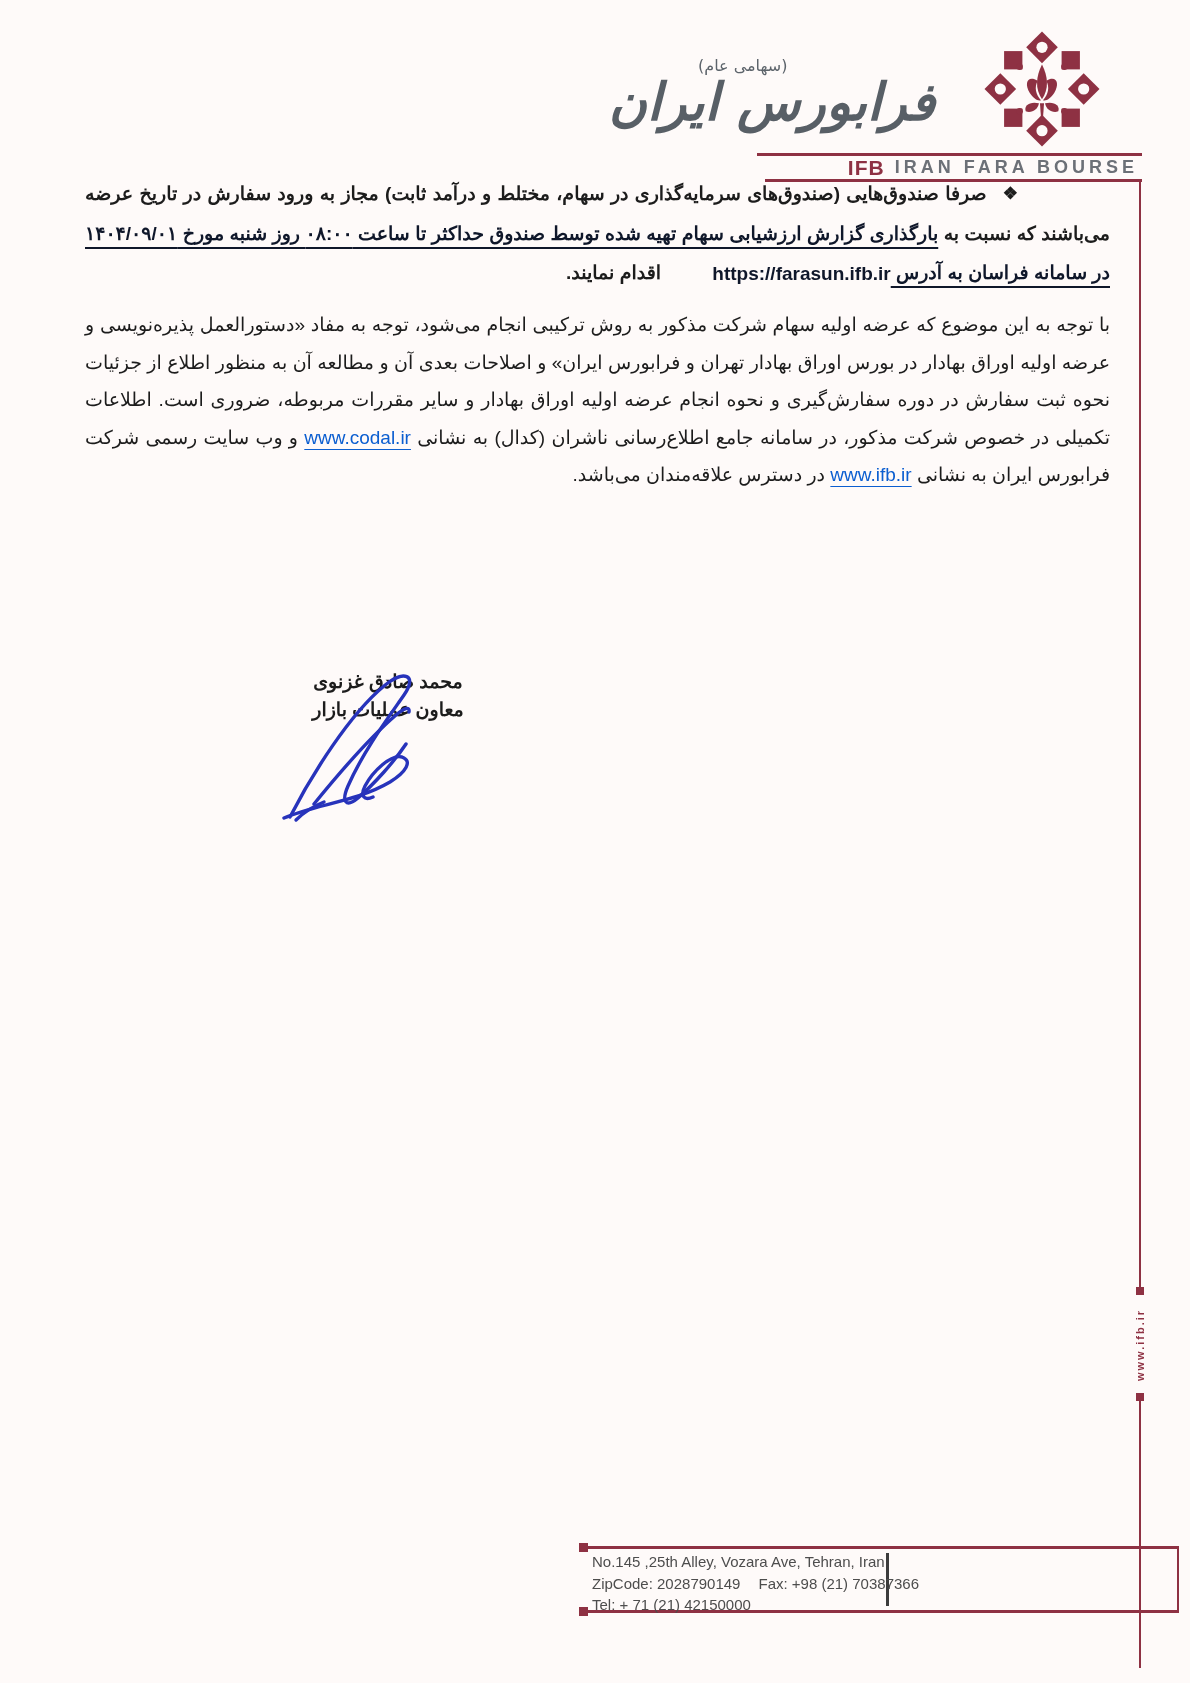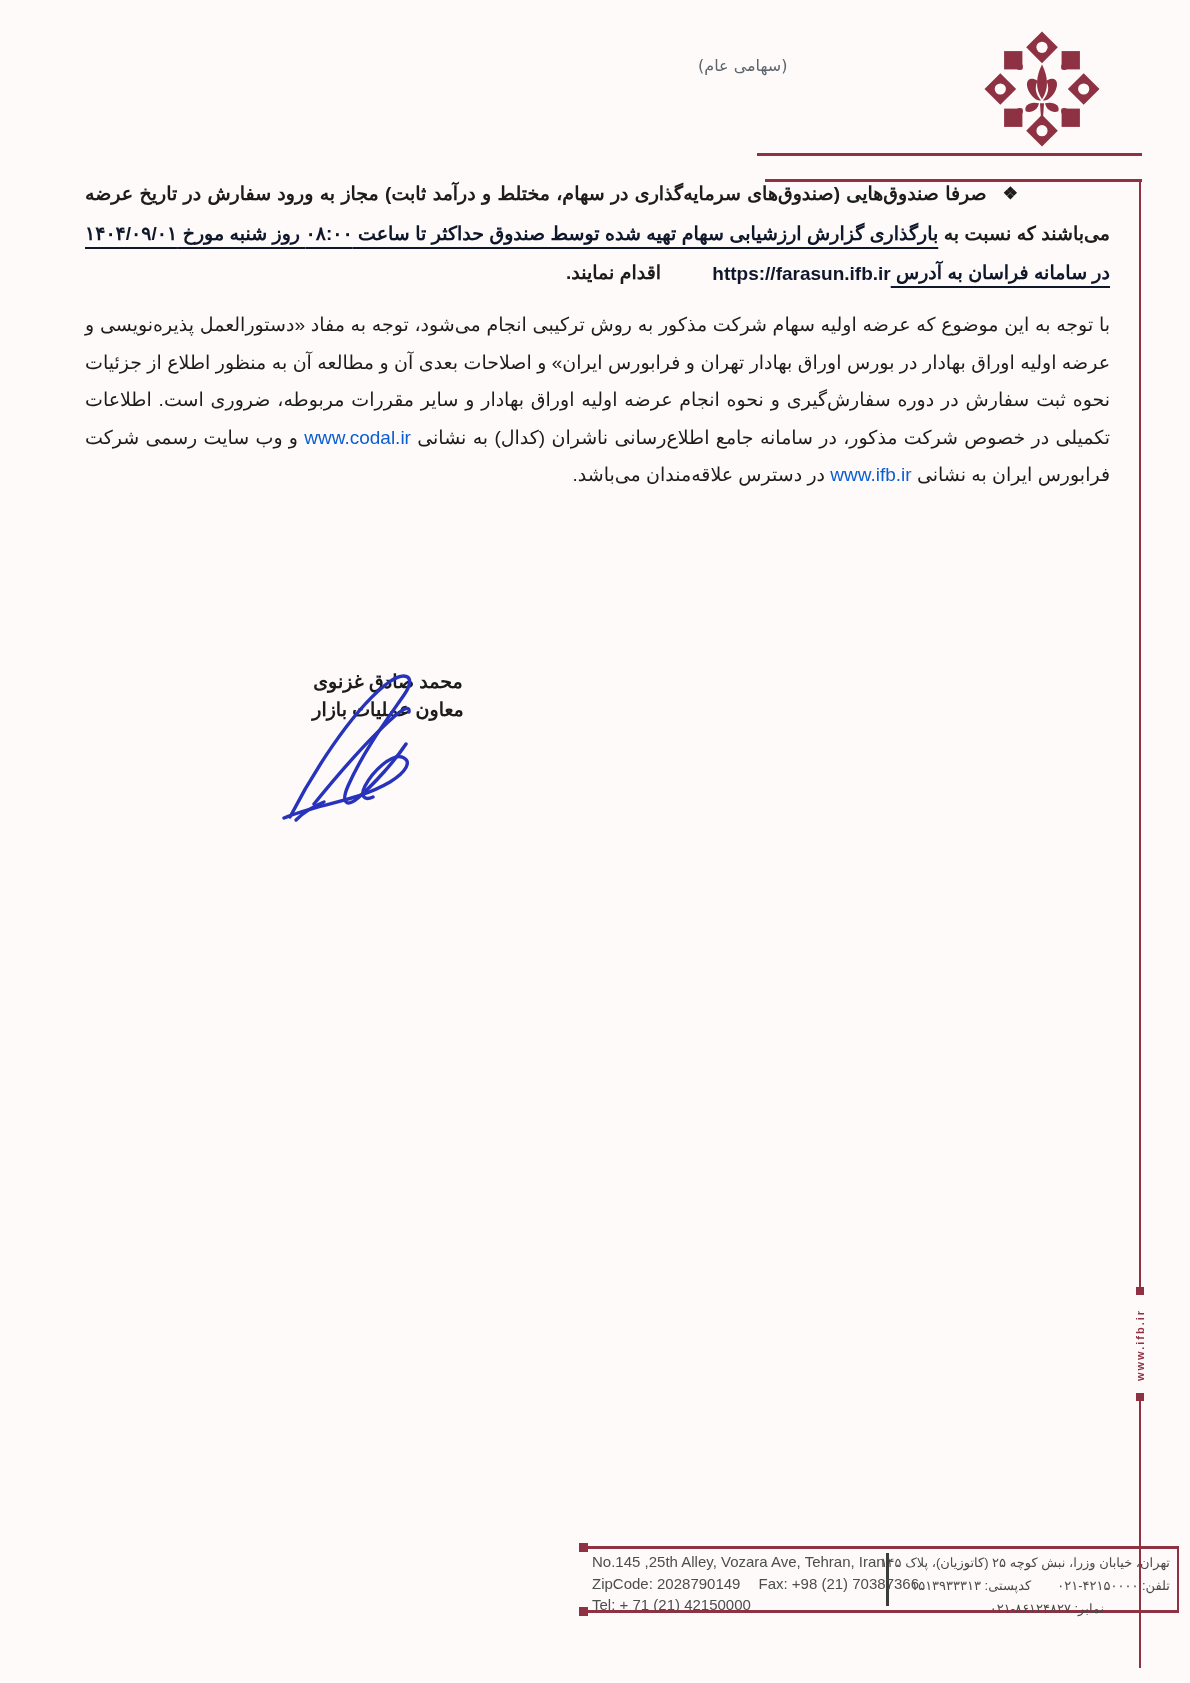--- a/index.html
+++ b/index.html
@@ -42,21 +42,21 @@
     text-align:center;white-space:nowrap;
   }
 
   
   .para{position:absolute;left:85px;width:1025px;direction:rtl;text-align:justify;}
   .para1{top:174px;font-size:19px;font-weight:700;line-height:39px;text-indent:46px;}
   .para1 .bullet{font-size:17px;display:inline-block;margin-left:16px;transform:translateY(-1px);}
   .red{color:#0f172a;text-decoration:underline;text-underline-offset:7px;text-decoration-thickness:1.5px;}
   .red-url{font-weight:700;unicode-bidi:isolate;direction:ltr;display:inline-block;transform:translateY(1px);}
   .para2{top:306px;font-size:19px;font-weight:400;line-height:37.5px;}
-  .blue-link{color:#0b5ed0;text-underline-offset:5px;unicode-bidi:isolate;direction:ltr;}
+  .blue-link{color:#0b5ed0;text-decoration:underline;text-underline-offset:5px;unicode-bidi:isolate;direction:ltr;}
 
   
   .sig-text{
     position:absolute;top:668px;left:288px;width:200px;
     direction:rtl;text-align:center;font-size:19px;font-weight:700;line-height:28px;
   }
   .sig-svg{position:absolute;top:652px;left:252px;width:240px;height:175px;z-index:3;}
 
   
   .f-line-top{position:absolute;top:1546px;left:583px;width:596px;height:2.5px;background:#8e3143;}
@@ -118,23 +118,28 @@
         <path d="M0,-26 C-6,-14 -7,-2 0,8 C7,-2 6,-14 0,-26 Z"></path>
         <path d="M-4,-10 C-14,-16 -18,-8 -12,2 C-8,8 -4,10 -1,9 C-6,4 -8,-4 -4,-10 Z"></path>
         <path d="M4,-10 C14,-16 18,-8 12,2 C8,8 4,10 1,9 C6,4 8,-4 4,-10 Z"></path>
         <path d="M-3,12 C-12,10 -18,14 -16,20 C-10,22 -4,18 -3,12 Z"></path>
         <path d="M3,12 C12,10 18,14 16,20 C10,22 4,18 3,12 Z"></path>
         <path d="M-2,12 L2,12 L1,26 L-1,26 Z"></path>
       </g>
     </g>
   </svg>
 
+  <div class="brand-fa">فرابورس ایران</div>
   <div class="brand-type">(سهامی عام)</div>
 
   <div class="latin-rule-top"></div>
+  <div class="latin-row">
+    <span class="latin-ifb">IFB</span>
+    <span class="latin-name">IRAN FARA BOURSE</span>
+  </div>
   <div class="bracket-top"></div>
 
   <div class="vline-a"></div>
   <div class="sq sq-url-top"></div>
   <div class="vertical-url">www.ifb.ir</div>
   <div class="sq sq-url-bot"></div>
   <div class="vline-b"></div>
 
   <div class="para para1" dir="rtl" lang="fa">
     <span class="bullet">❖</span><span>صرفا صندوق‌هایی (صندوق‌های سرمایه‌گذاری در سهام، مختلط و درآمد ثابت) مجاز به ورود سفارش در تاریخ عرضه می‌باشند </span><span>که نسبت به </span><span class="red"><span>بارگذاری گزارش ارزشیابی سهام تهیه شده توسط صندوق حداکثر تا ساعت ۰۸:۰۰ روز شنبه مورخ ۱۴۰۴/۰۹/۰۱ در سامانه فراسان به آدرس </span><span class="red-url">https://farasun.ifb.ir</span></span><span> اقدام نمایند.</span>
@@ -163,19 +168,14 @@
   <div class="sq sq-f-top"></div>
   <div class="sq sq-f-bot"></div>
   <div class="f-divider"></div>
 
   <div class="f-en">
     <div>No.145 ,25th Alley, Vozara Ave, Tehran, Iran</div>
     <div><span>ZipCode: 2028790149</span><span class="gap"></span><span>Fax: +98 (21) 70387366</span></div>
     <div>Tel: + 71 (21) 42150000</div>
   </div>
 
-  <div class="f-fa" dir="rtl" lang="fa">
-    <div>تهران، خیابان وزرا، نبش کوچه ۲۵ (کاتوزیان)، پلاک ۱۴۵</div>
-    <div><span>تلفن: ۴۲۱۵۰۰۰۰-۰۲۱</span><span class="fa-gap"></span><span>کدپستی: ۱۵۱۳۹۳۳۳۱۳</span></div>
-    <div class="fa-fax">نمابر: ۸۶۱۲۴۸۲۷-۰۲۱</div>
-  </div>
 
 </div>
 
 </body></html>

